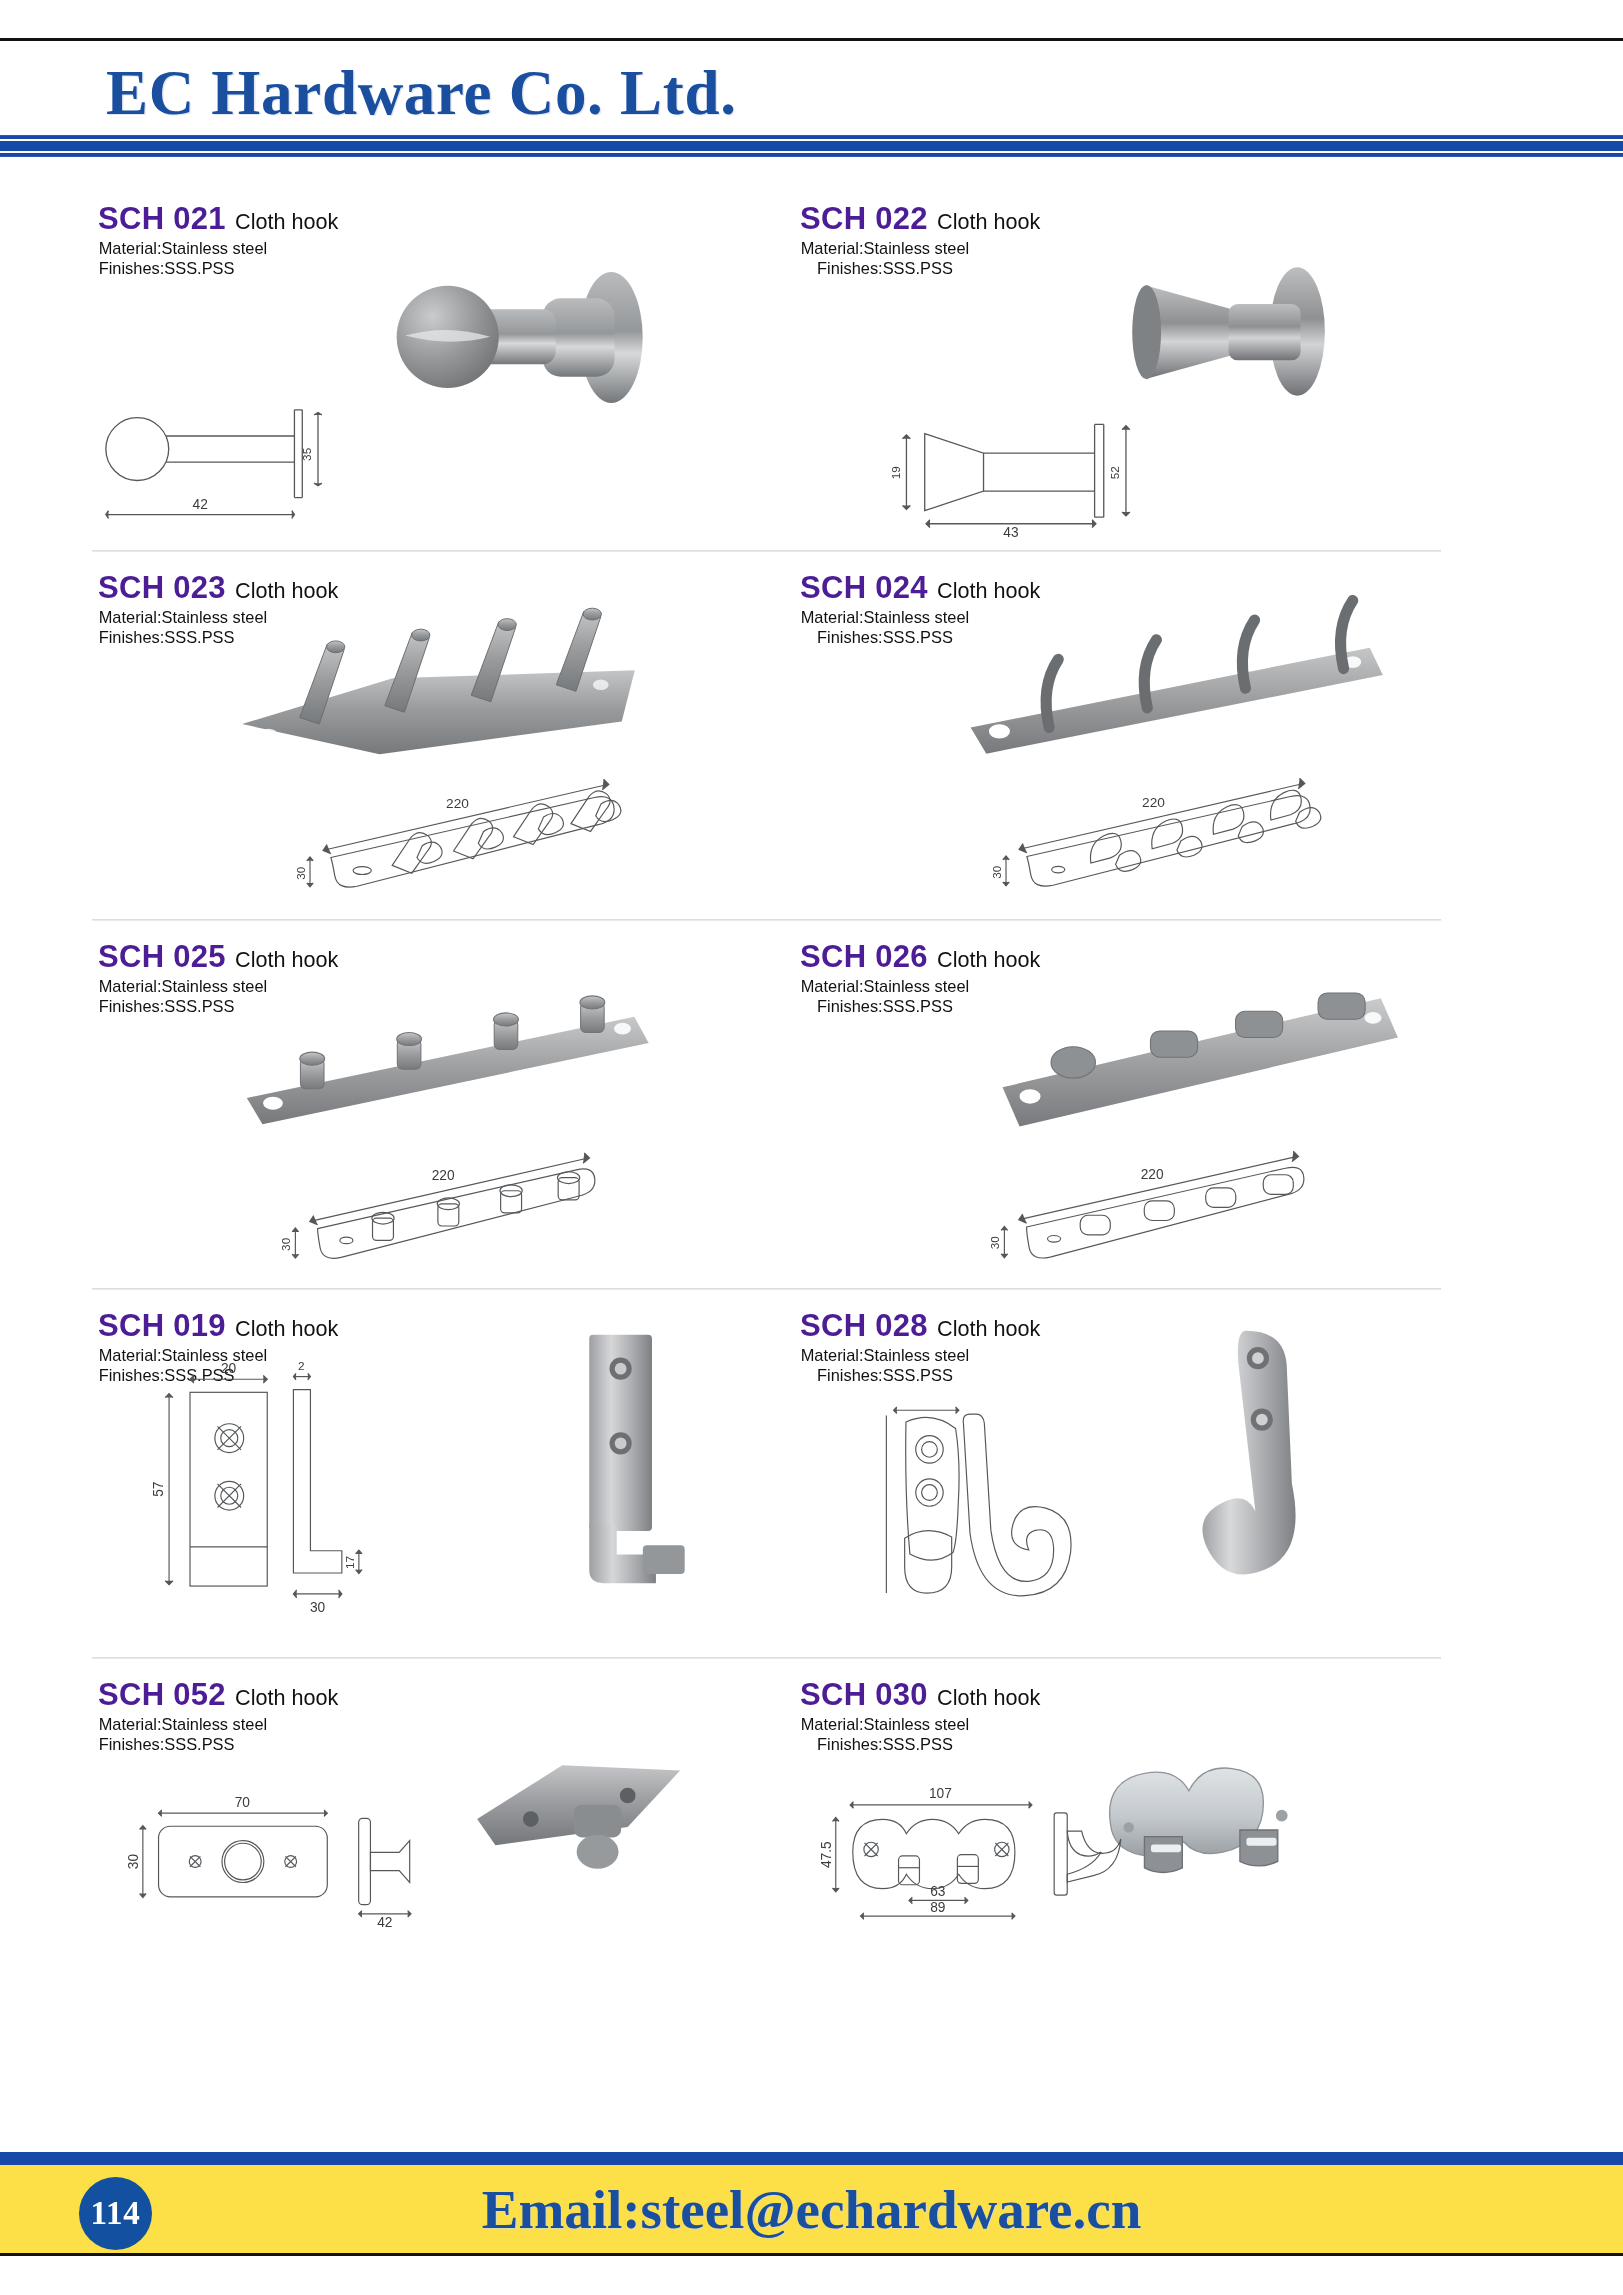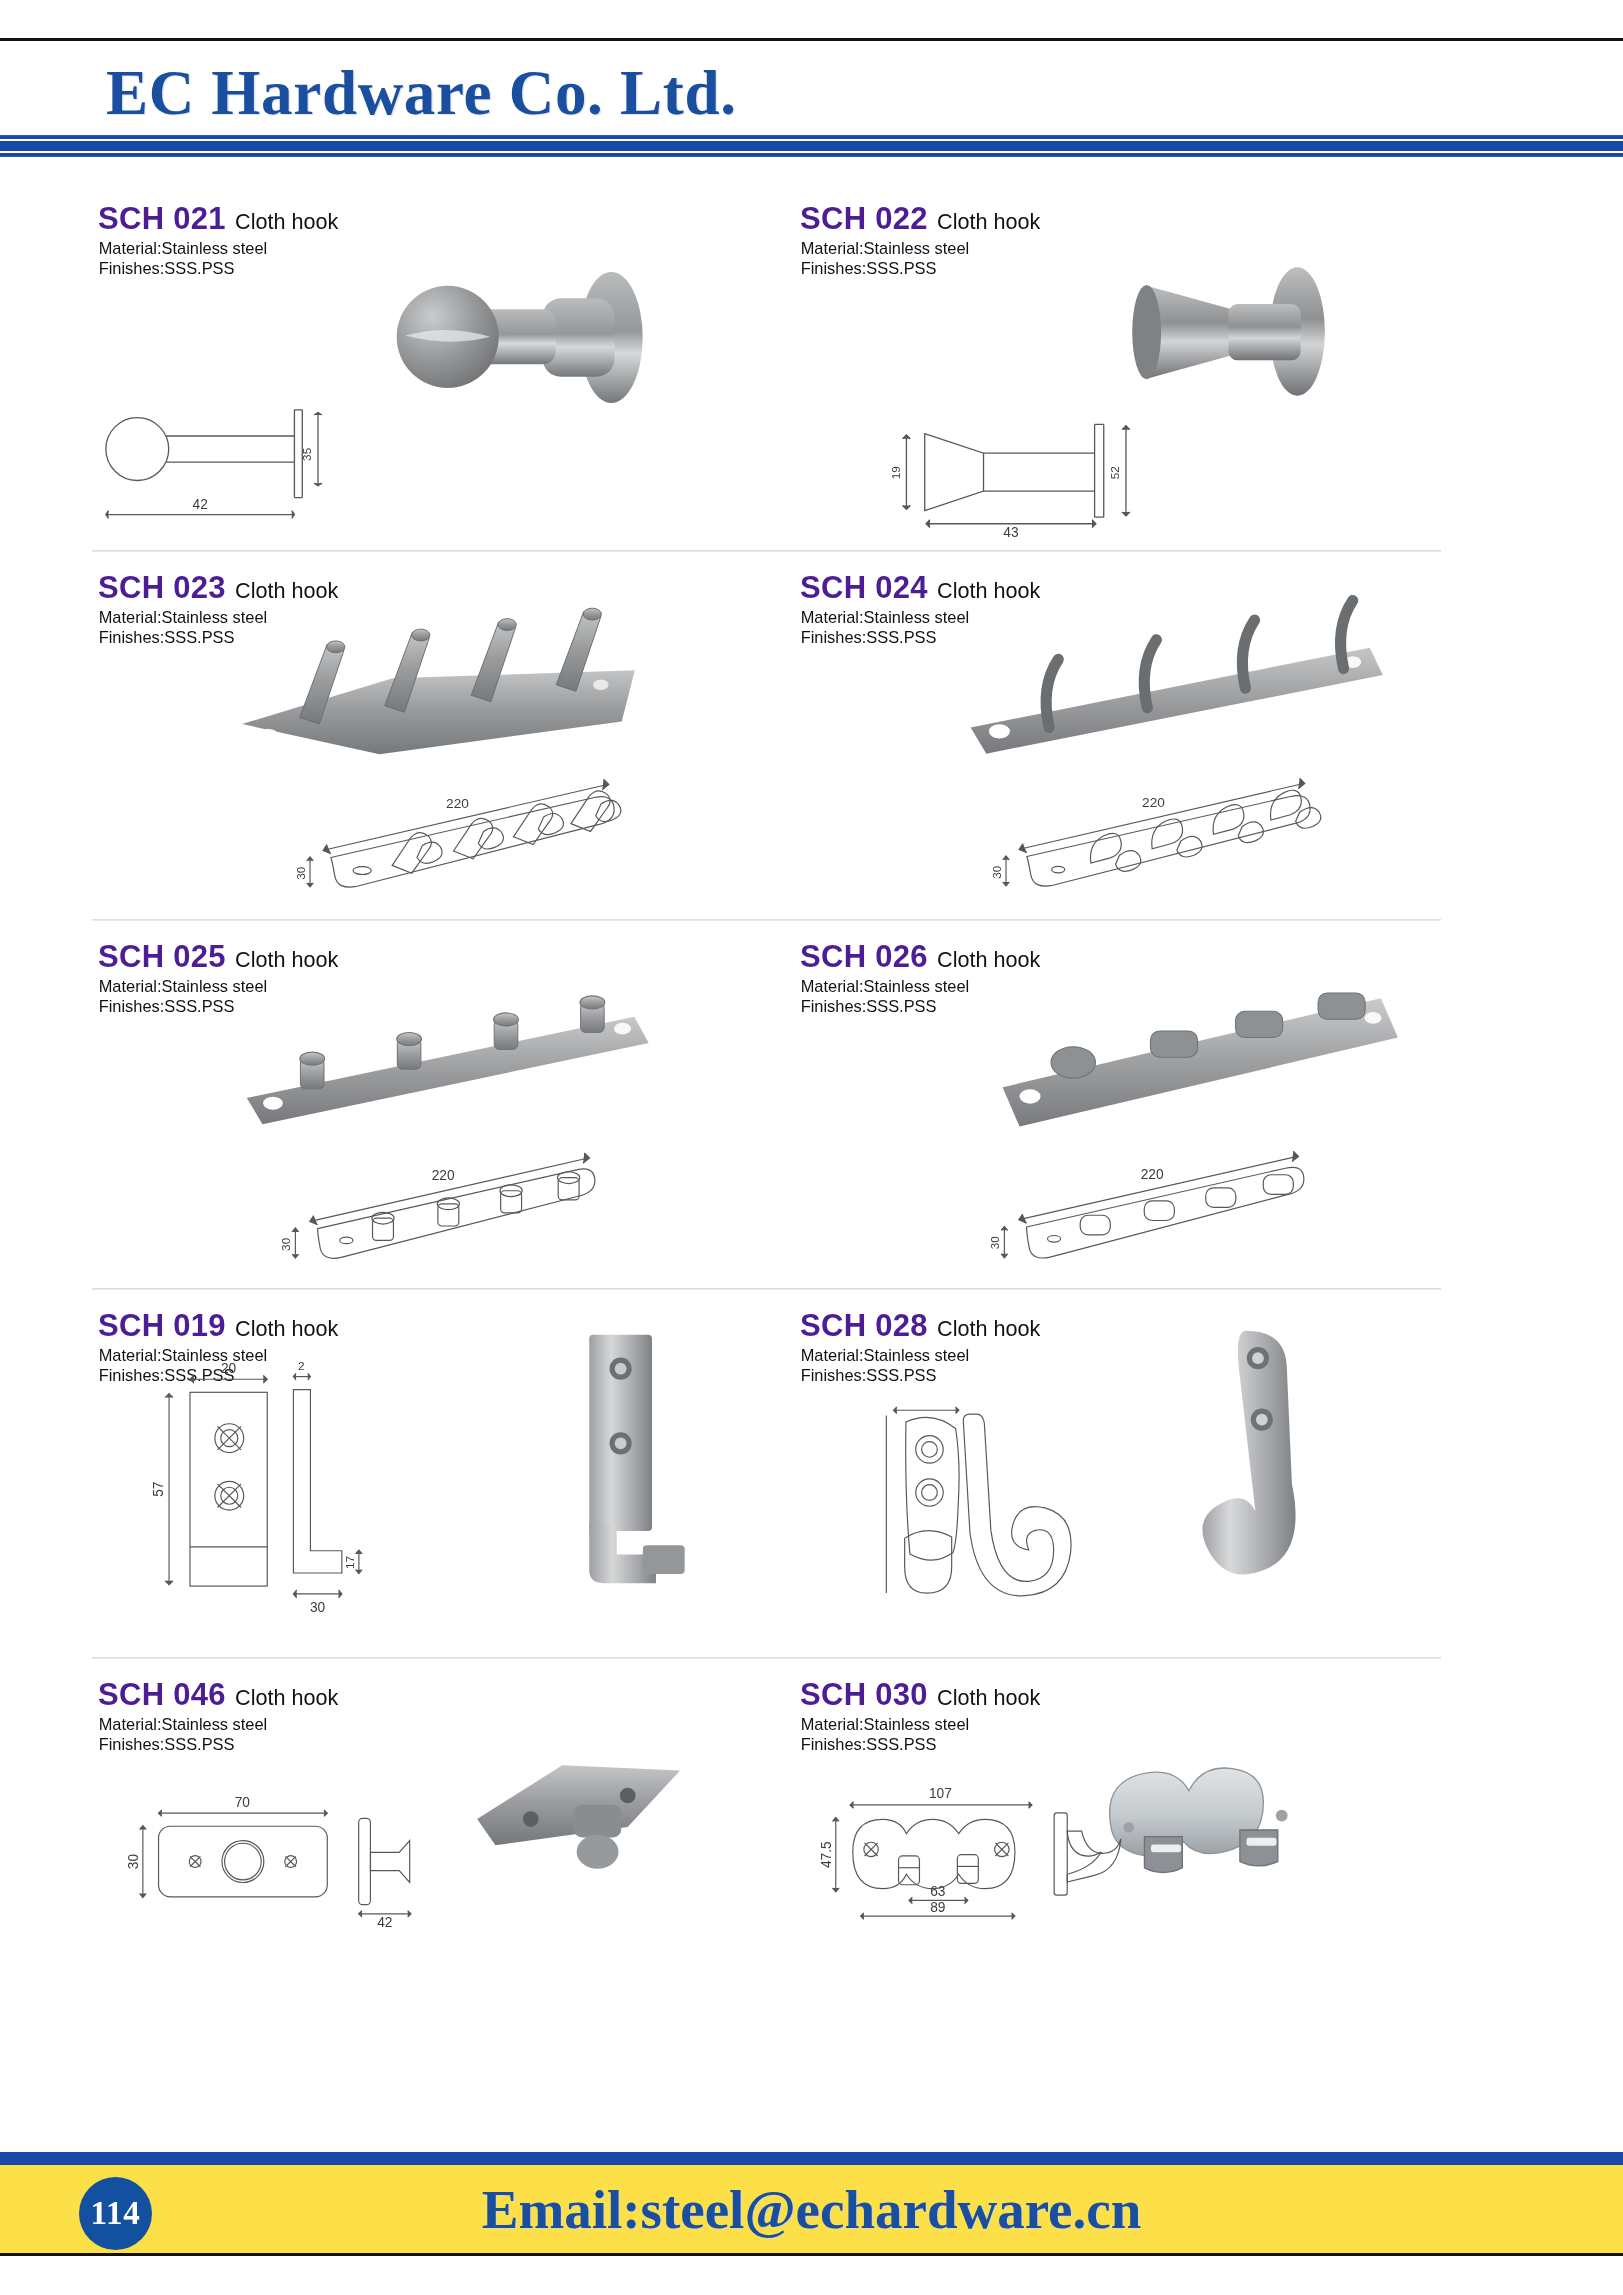--- a/index.html
+++ b/index.html
@@ -66,21 +66,21 @@
   .divider {
     position: absolute; left: 92px; bottom: 0;
     width: 1349px; height: 2px;
     background: linear-gradient(to bottom, #d8d8d8, #efefef);
   }
   .cell {
     position: absolute; top: 0;
     width: 707px; height: 366px;
   }
   .cell.left  { left: 98px; }
-  .cell.right { left: 800px; }
+  .cell.right { left: 800px; text-align: center; }
 
   .p-head {
     position: absolute; left: 0; top: 18.3px;
     white-space: nowrap;
   }
   .p-code {
     font-size: 31px; color: #4c1d95; letter-spacing: 0.3px; font-weight: bold;
   }
   .p-name {
     font-size: 21.6px; color: #111; margin-left: 9.2px;
@@ -590,21 +590,21 @@
           </svg>
         </div>
       </div>
     </div>
 
     <div class="row">
       <div class="divider" style="background:transparent"></div>
 
       <div class="cell left">
         <div class="p-head">
-          <span class="p-code">SCH 046</span><span class="p-name">Cloth hook</span>
+          <span class="p-code">SCH 052</span><span class="p-name">Cloth hook</span>
         </div>
         <div class="p-spec">
           <div>Material:Stainless steel</div>
           <div>Finishes:SSS.PSS</div>
         </div>
 
         <div class="photo" style="left:366px;top:97px;">
           <svg width="275" height="151" viewBox="0 0 420 230">
             <defs>
               <linearGradient id="h9" x1="0" y1="0" x2="0" y2="1">

